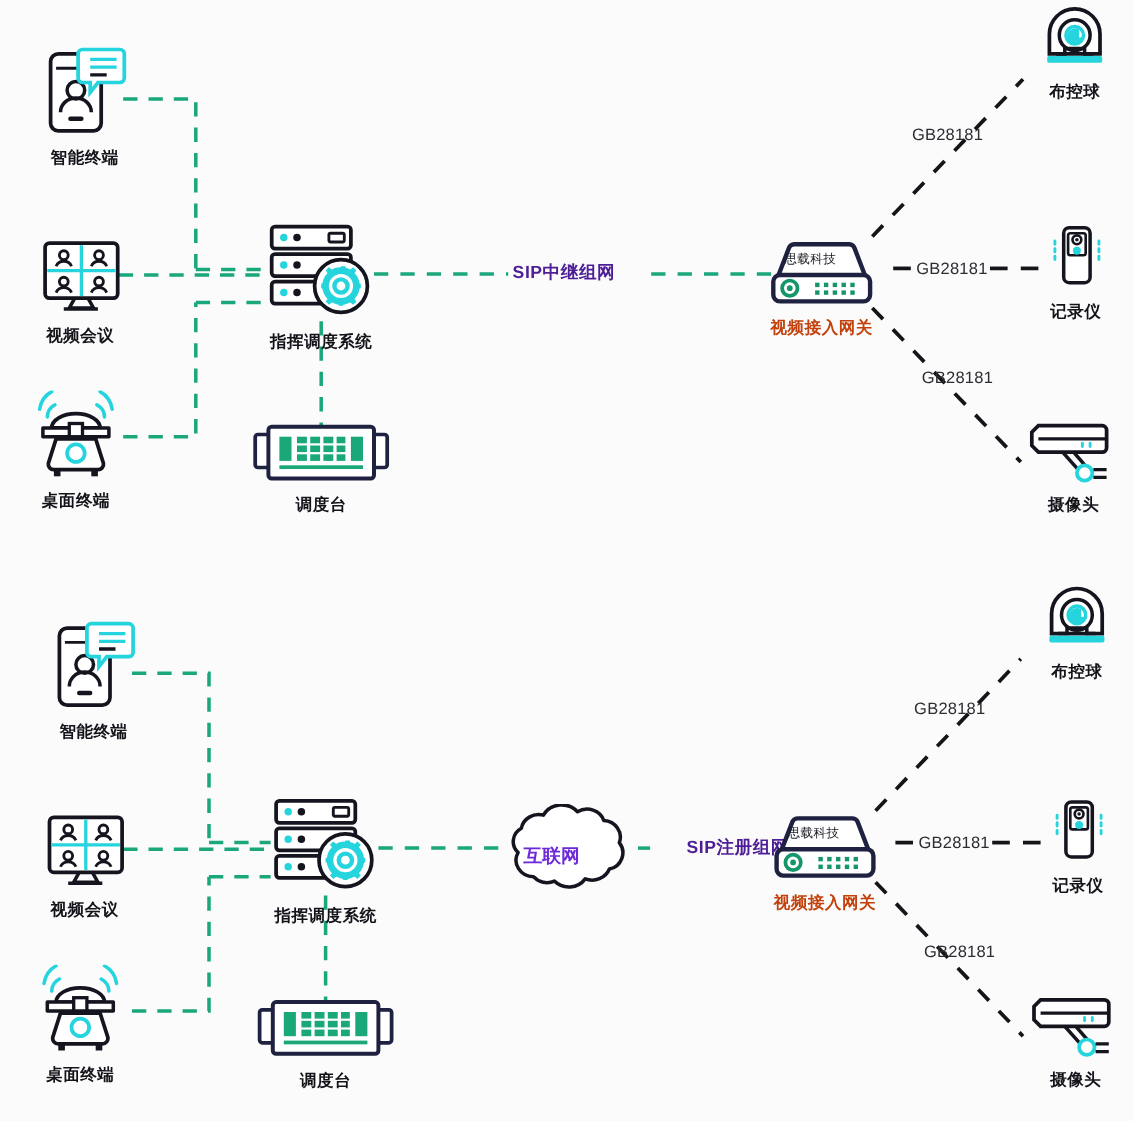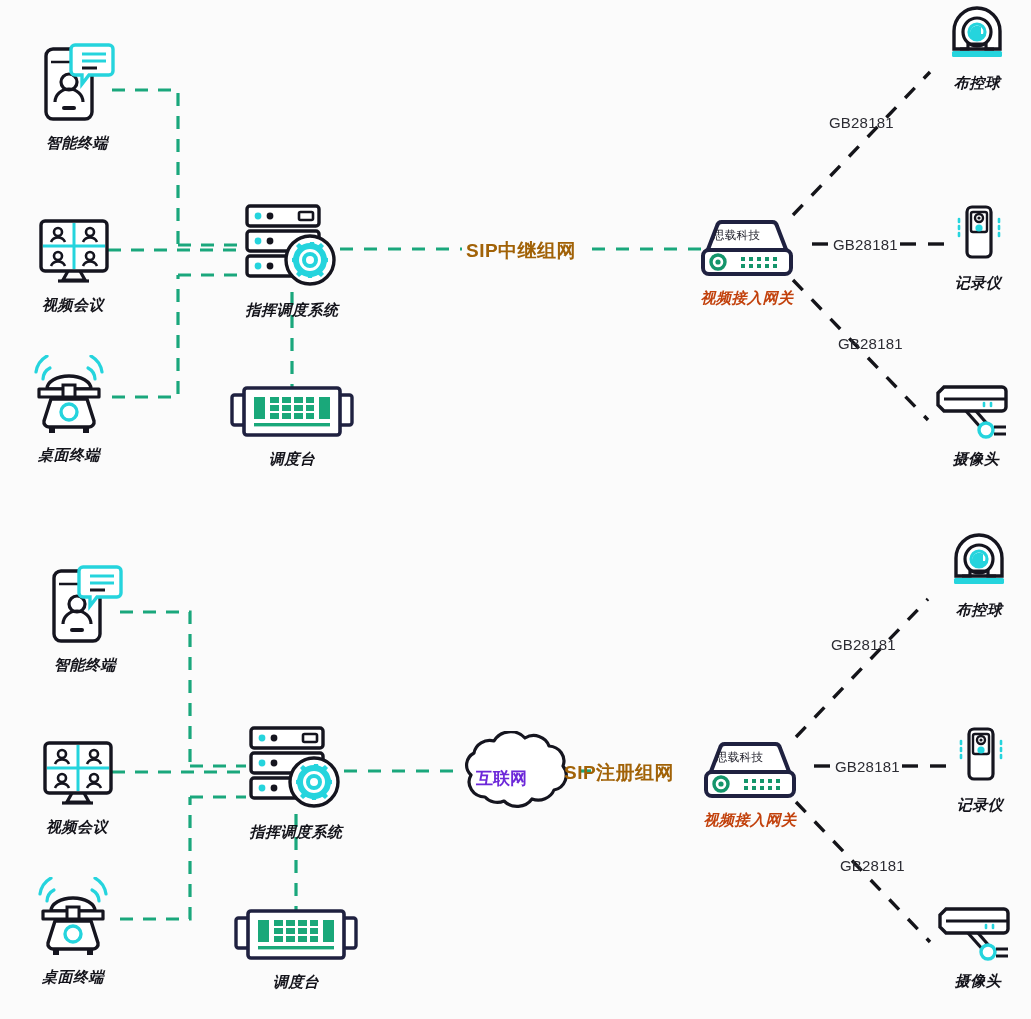--- a/index.html
+++ b/index.html
@@ -33,21 +33,20 @@
     width: 1031px;
     height: 500px;
   }
 
   .node {
     position: absolute;
     display: flex;
     flex-direction: column;
     align-items: center;
     justify-content: flex-start;
-    font-style: italic;
   }
   .node .glyph {
     display: block;
     line-height: 0;
   }
   .node .caption {
     margin-top: 9px;
     font-size: 15px;
     font-weight: bold;
     color: #13131a;
@@ -59,23 +58,23 @@
   }
 
   .link-label {
     position: absolute;
     font-size: 15px;
     color: #2c2c33;
     white-space: nowrap;
     letter-spacing: 0.2px;
   }
   .link-label.bold-cn {
-    font-size: 19px;
+    font-size: 16px;
     font-weight: bold;
-    color: #a16207;
+    color: #4c1d95;
     letter-spacing: 0.5px;
   }
   .cloud-label {
     position: absolute;
     font-size: 17px;
     font-weight: bold;
     color: #6d28d9;
     white-space: nowrap;
   }
   .brandmark {
@@ -466,21 +465,21 @@
 
     <div class="node" style="left:452px; top:212px; width:130px;">
       <span class="glyph">
         <svg width="130" height="78" viewBox="0 0 130 78">
           <path d="M33 66 a16 15 0 0 1 -14 -22 a15 14 0 0 1 3 -22 a16 15 0 0 1 20 -12 a19 18 0 0 1 31 -3 a16 15 0 0 1 24 8 a16 15 0 0 1 14 20 a15 15 0 0 1 -9 24 a17 16 0 0 1 -22 9 a18 17 0 0 1 -28 2 a16 15 0 0 1 -19 -4 z" fill="#fff" stroke="#15151f" stroke-width="3.2" stroke-linejoin="round"></path>
         </svg>
       </span>
     </div>
     <div class="cloud-label" style="left:476px; top:248px;">互联网</div>
 
-    <div class="link-label bold-cn" style="left:564px; top:241px;">SIP注册组网</div>
+    <div class="link-label bold-cn" style="left:624px; top:241px;">SIP注册组网</div>
 
     <div class="node" style="left:696px; top:221px; width:108px;">
       <span class="glyph">
         <svg width="100" height="62" viewBox="0 0 100 62">
           <path d="M20 8 a5 5 0 0 1 5 -4 h50 a5 5 0 0 1 5 4 l10 26 h-80 z" fill="#fff" stroke="#1f2140" stroke-width="4"></path>
           <rect x="6" y="32" width="88" height="24" rx="6" fill="#fff" stroke="#1f2140" stroke-width="4"></rect>
           <circle cx="21" cy="44" r="7" fill="none" stroke="#14956b" stroke-width="3.4"></circle>
           <circle cx="21" cy="44" r="2.6" fill="#14956b"></circle>
           <g fill="#14956b">
             <rect x="44" y="39" width="4" height="4"></rect>

